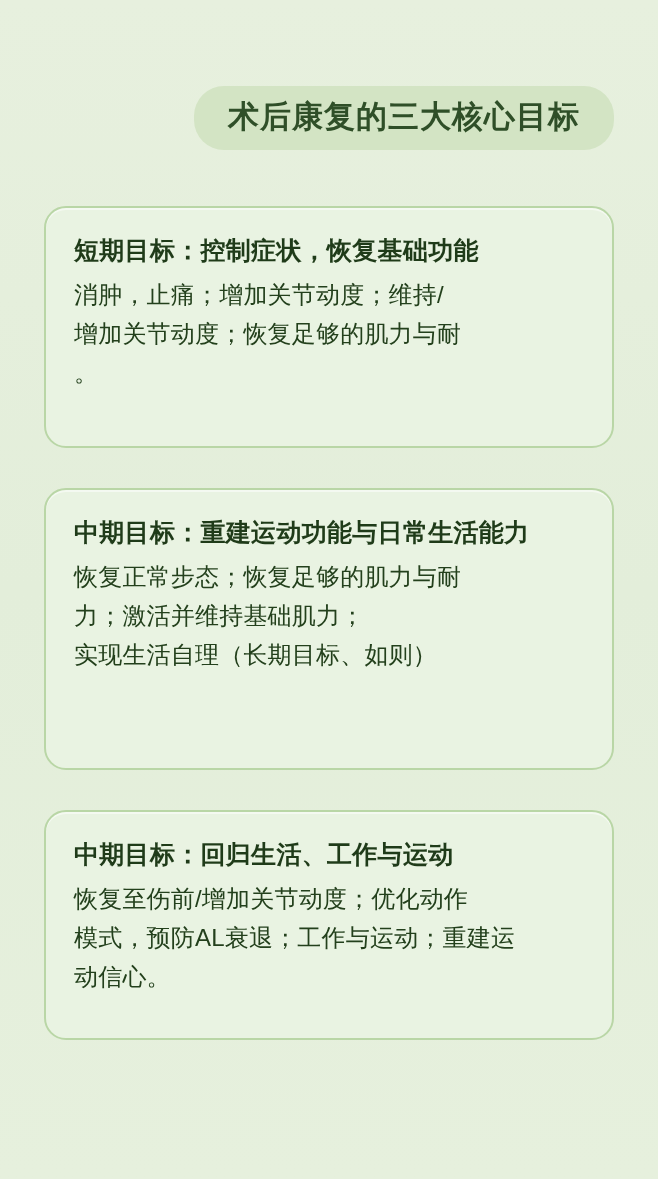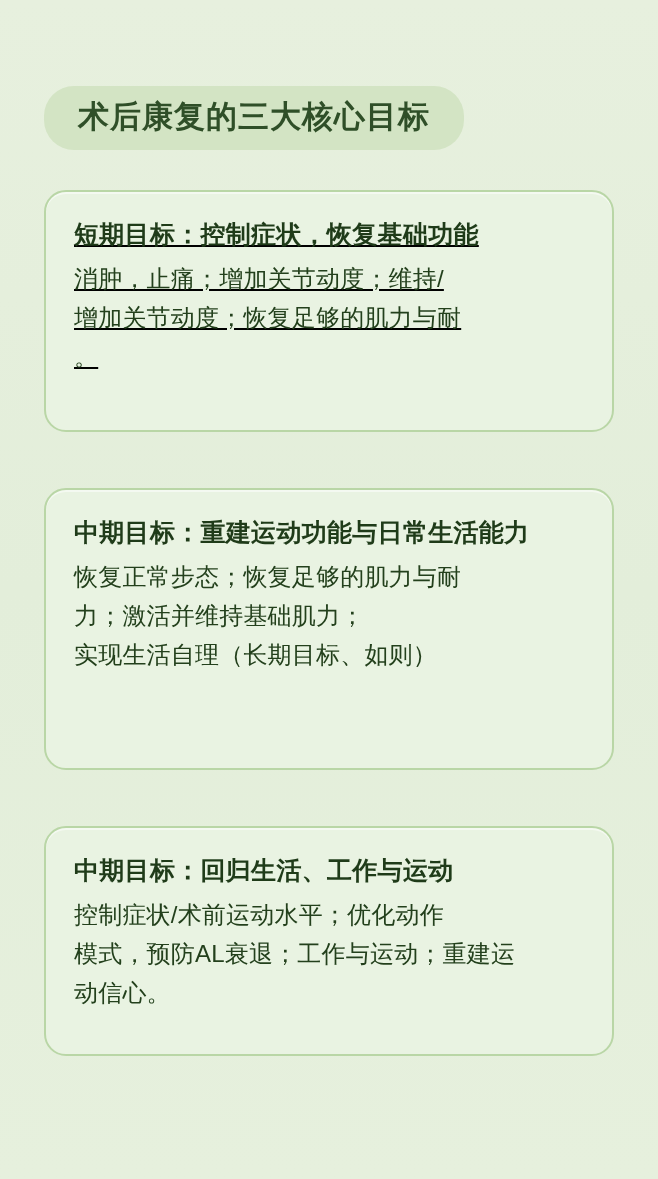--- a/index.html
+++ b/index.html
@@ -18,21 +18,21 @@
     position: relative;
     width: 658px;
     height: 1179px;
     box-sizing: border-box;
     background: linear-gradient(180deg, #e7f0de 0%, #e3eeda 50%, #e6f0dd 100%);
     padding: 0 44px;
   }
   .title-wrap {
     padding-top: 86px;
     display: flex;
-    justify-content: flex-start;
+    justify-content: flex-end;
   }
   .title-pill {
     background: #d3e4c4;
     border-radius: 30px;
     padding: 14px 34px 16px;
     display: inline-block;
   }
   .title-pill .title-text {
     font-size: 31px;
     font-weight: bold;
@@ -41,24 +41,24 @@
     line-height: 1.1;
     white-space: nowrap;
   }
   .card {
     position: relative;
     background: #e9f3e2;
     border: 2px solid #b9d6a6;
     border-radius: 22px;
     box-sizing: border-box;
     padding: 26px 28px 24px 28px;
-    margin-top: 56px;
+    margin-top: 40px;
     box-shadow: 0 2px 0 rgba(255,255,255,0.5) inset;
   }
-  .card.first { margin-top: 40px; text-decoration: underline; }
+  .card.first { margin-top: 56px; }
   .card-heading {
     font-size: 25px;
     font-weight: bold;
     color: #1f3b19;
     line-height: 1.35;
     margin-bottom: 8px;
     letter-spacing: 0.3px;
   }
   .card-body {
     font-size: 24px;
@@ -96,19 +96,19 @@
     <div class="card-body">
       <span class="line">恢复正常步态；恢复足够的肌力与耐</span>
       <span class="line">力；激活并维持基础肌力；</span>
       <span class="line">实现生活自理（长期目标、如则）</span>
     </div>
   </div>
 
   <div class="card card-3">
     <div class="card-heading">中期目标：回归生活、工作与运动</div>
     <div class="card-body">
-      <span class="line">控制症状/术前运动水平；优化动作</span>
+      <span class="line">恢复至伤前/增加关节动度；优化动作</span>
       <span class="line">模式，预防AL衰退；工作与运动；重建运</span>
       <span class="line">动信心。</span>
     </div>
   </div>
 
 </div>
 
 </body></html>

